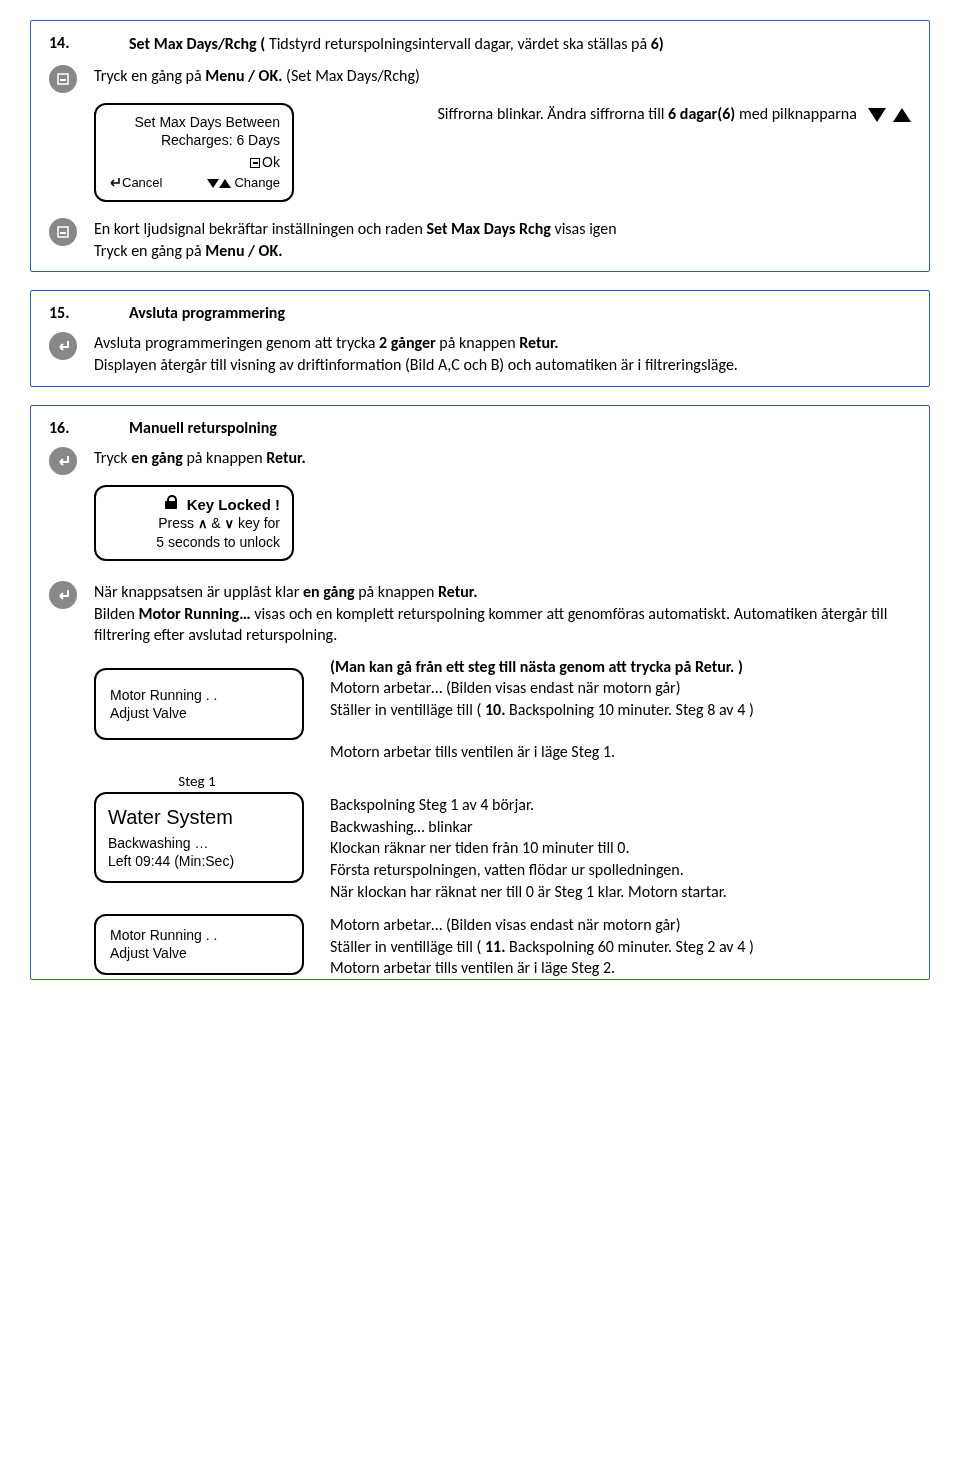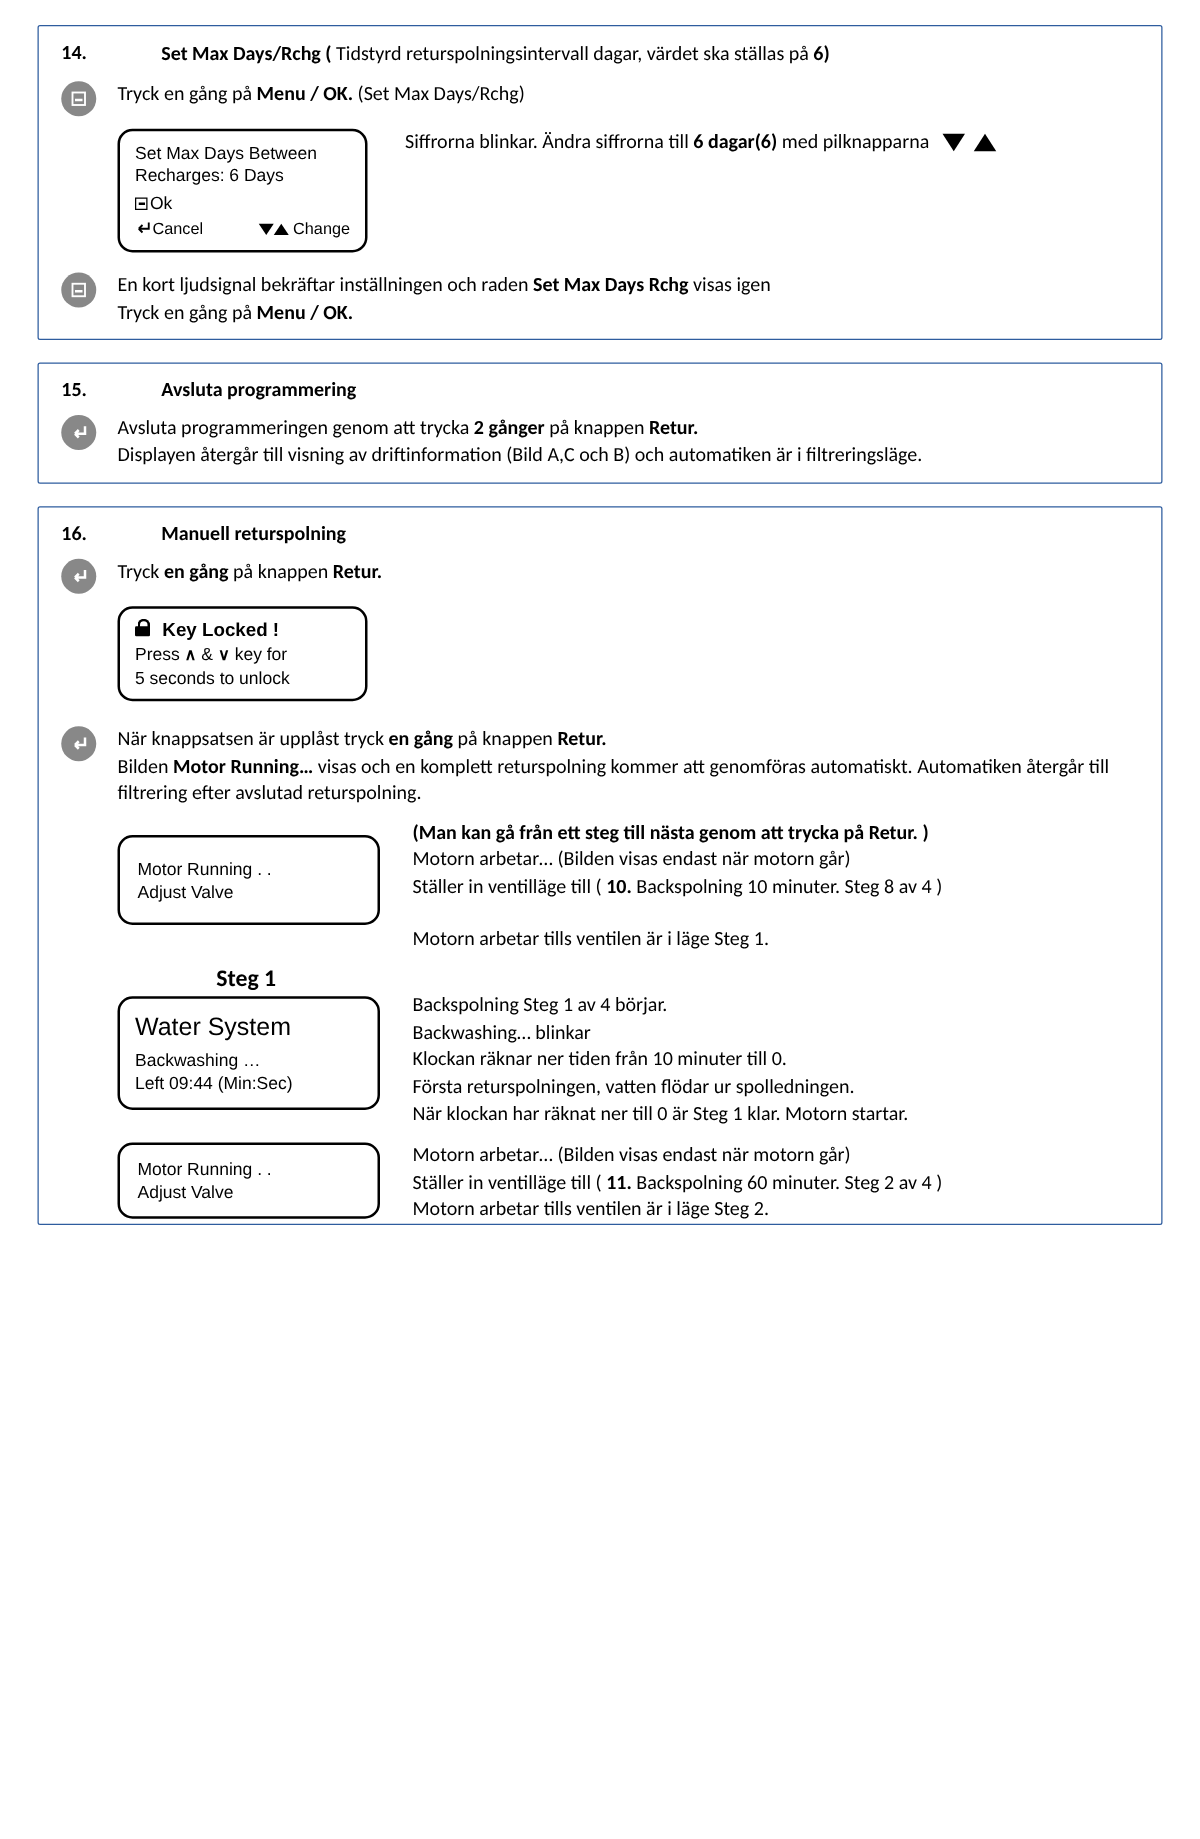--- a/index.html
+++ b/index.html
@@ -139,30 +139,30 @@
   .lock-icon::after{
     content:"";
     position:absolute;
     bottom:0;left:0;
     width:12px;height:8px;
     background:#000;
     border-radius:1px;
   }
   .text-block { line-height: 1.35; }
   .mt-4 { margin-top: 4px; }
-  .mt-8 { margin-top: 8px; }
+  .mt-8 { margin-top: 8px; text-align: right; }
   .mt-12 { margin-top: 12px; }
   .mt-16 { margin-top: 16px; }
   .mt-20 { margin-top: 20px; }
   .underline { text-decoration: underline; }
   .step-label {
-    font-weight: bold;
+    font-weight: normal;
     text-align: center;
     margin: 6px 0 2px 0;
-    font-size: 19px;
+    font-size: 15px;
   }
   .left-lcd-col { width: 206px; flex-shrink:0; }
   .motor-section {
     display:flex;
     align-items:flex-start;
     gap: 30px;
     margin-left: 45px;
   }
   .chev-up, .chev-down {
     display:inline-block;
@@ -296,21 +296,21 @@
   <div class="icon-row mt-20">
     <span class="icon-col">
       <span class="icon-return">
         <svg width="16" height="16" viewBox="0 0 16 16">
             <path d="M13 3 L13 9 L5 9 M5 9 L8 6 M5 9 L8 12" fill="none" stroke="#fff" stroke-width="2"></path>
           </svg>
       </span>
     </span>
     <div class="text-block">
       <div>
-        <span>När knappsatsen är upplåst tryck </span><span class="bold">en gång</span><span> på knappen </span><span class="bold">Retur.</span>
+        <span>När knappsatsen är upplåst klar </span><span class="bold">en gång</span><span> på knappen </span><span class="bold">Retur.</span>
       </div>
       <div>
         <span>Bilden </span><span class="bold">Motor Running…</span><span> visas och en komplett returspolning kommer att genomföras automatiskt. Automatiken återgår till filtrering efter avslutad returspolning.</span>
       </div>
     </div>
   </div>
 
   <div class="motor-section mt-4">
     <div class="left-lcd-col">
       <div class="lcd lcd-medium mt-12" style="padding:16px 14px;">

